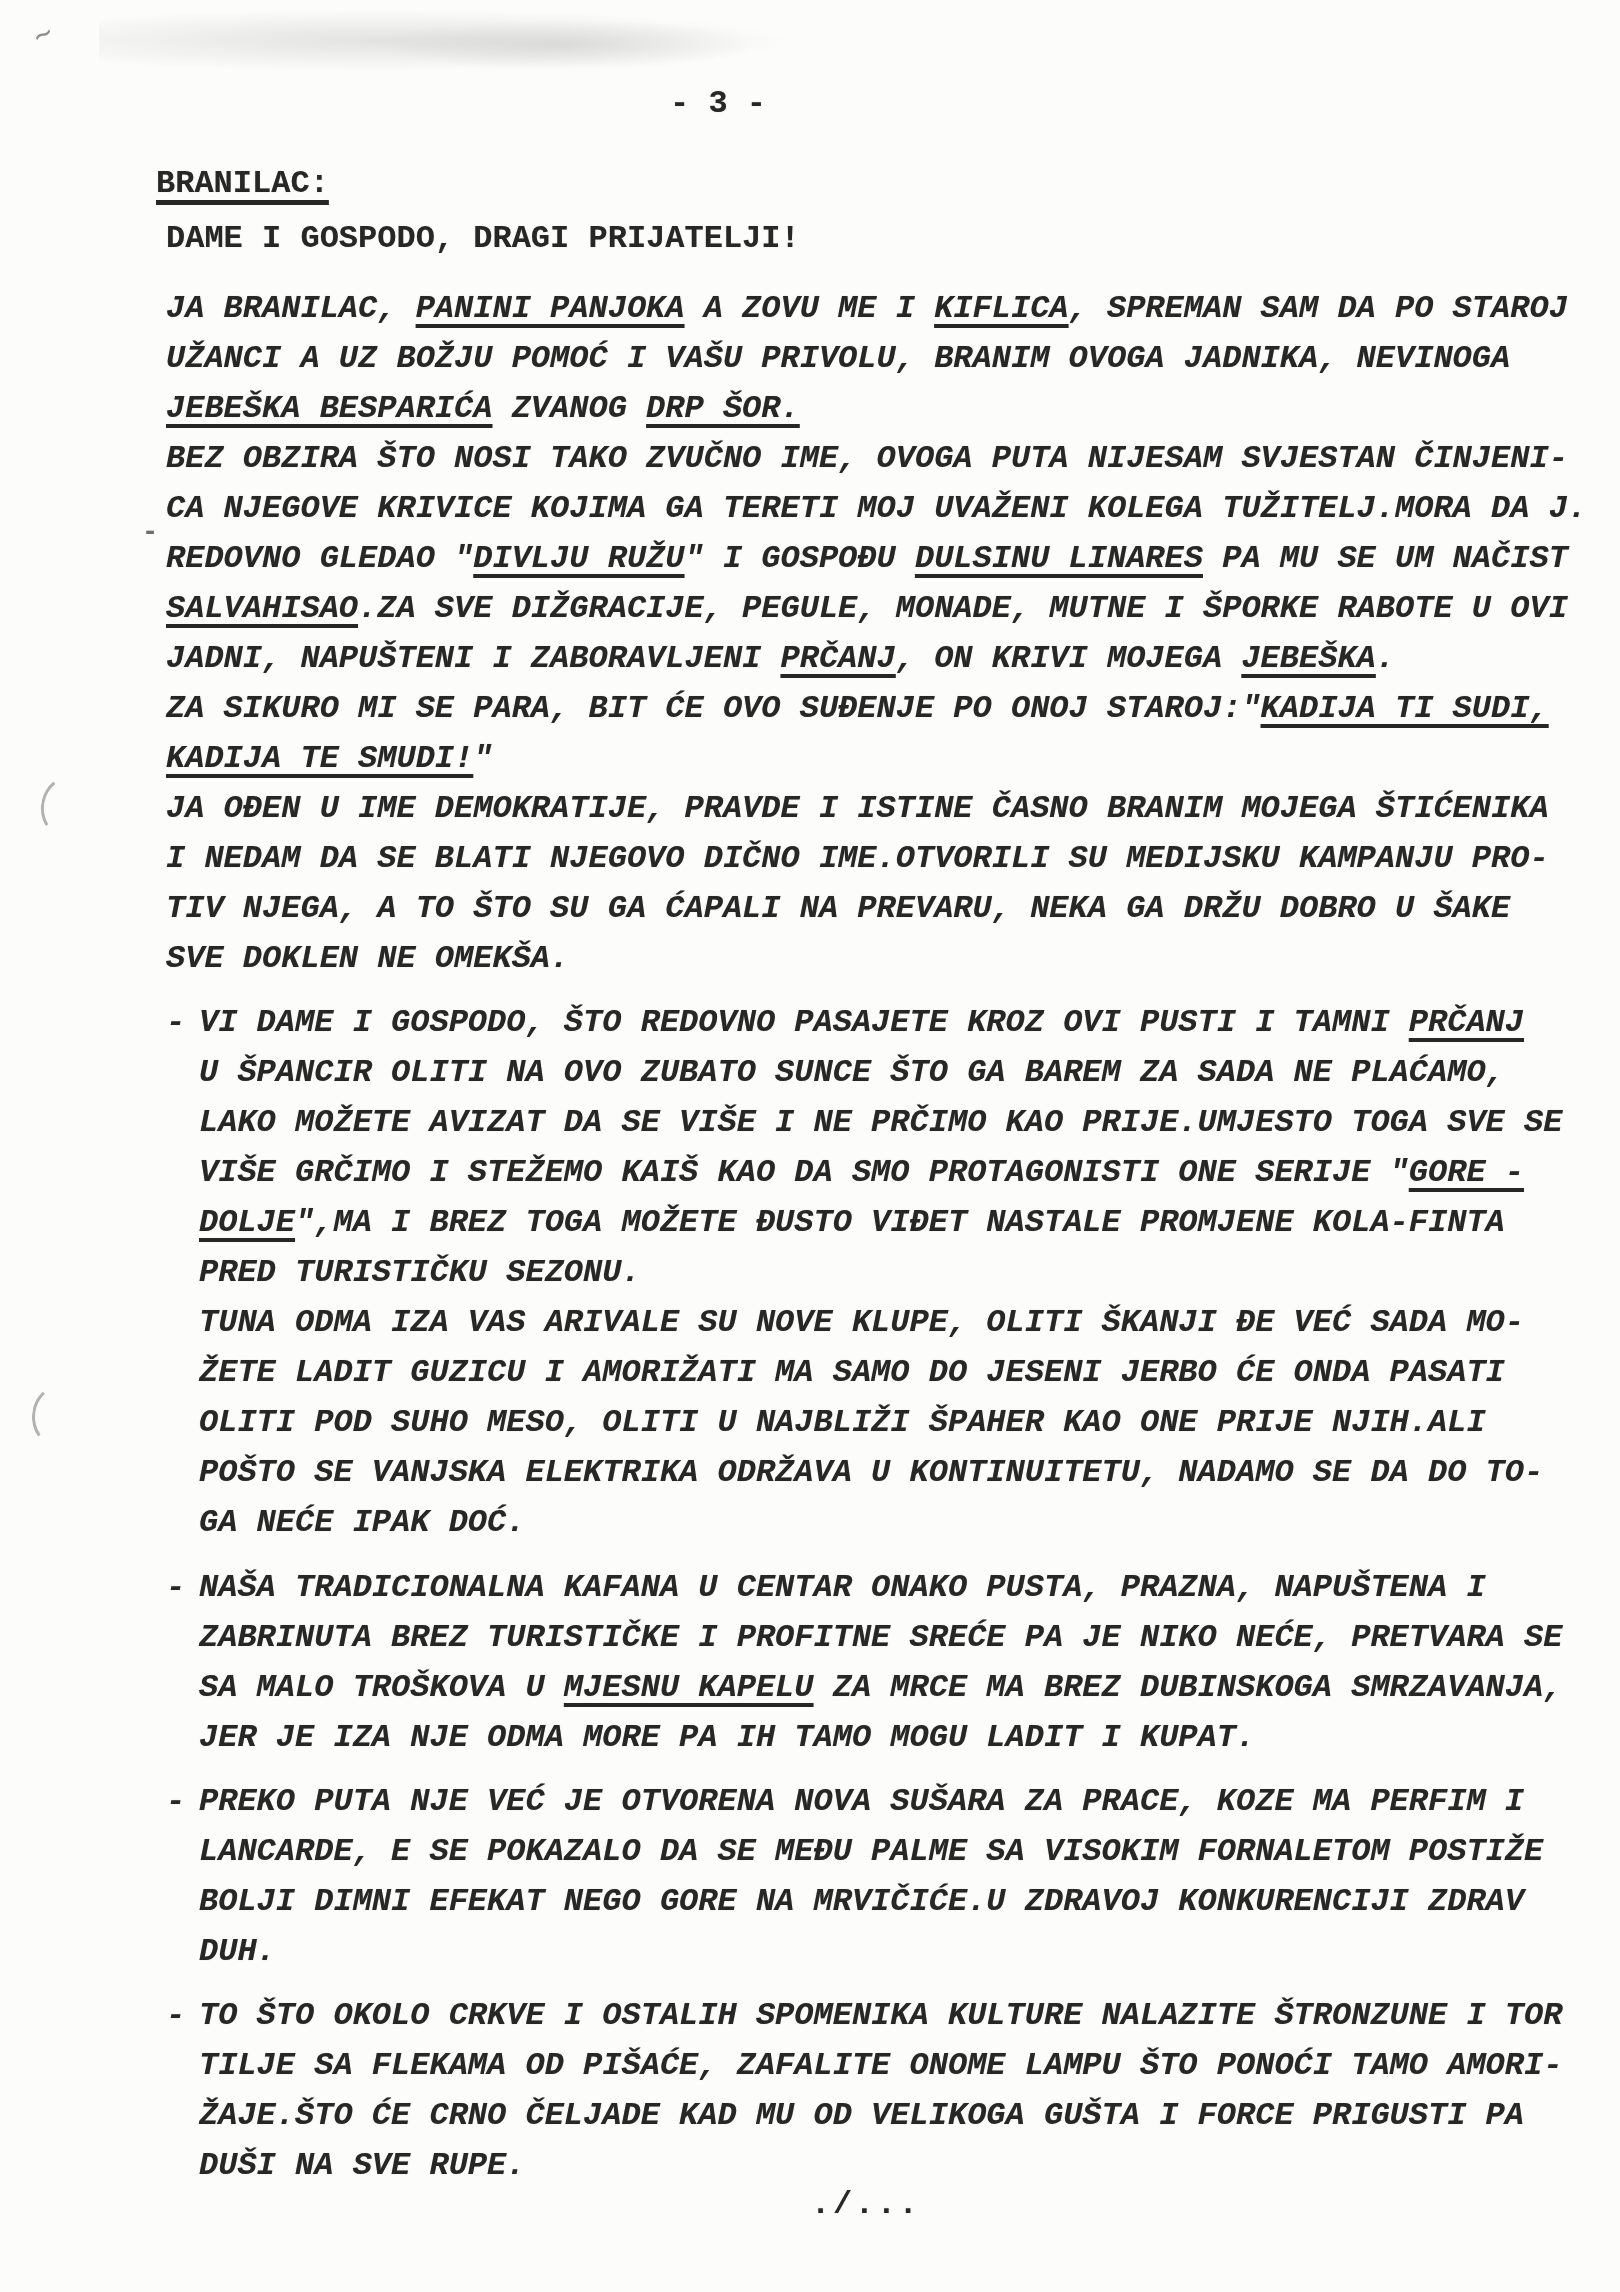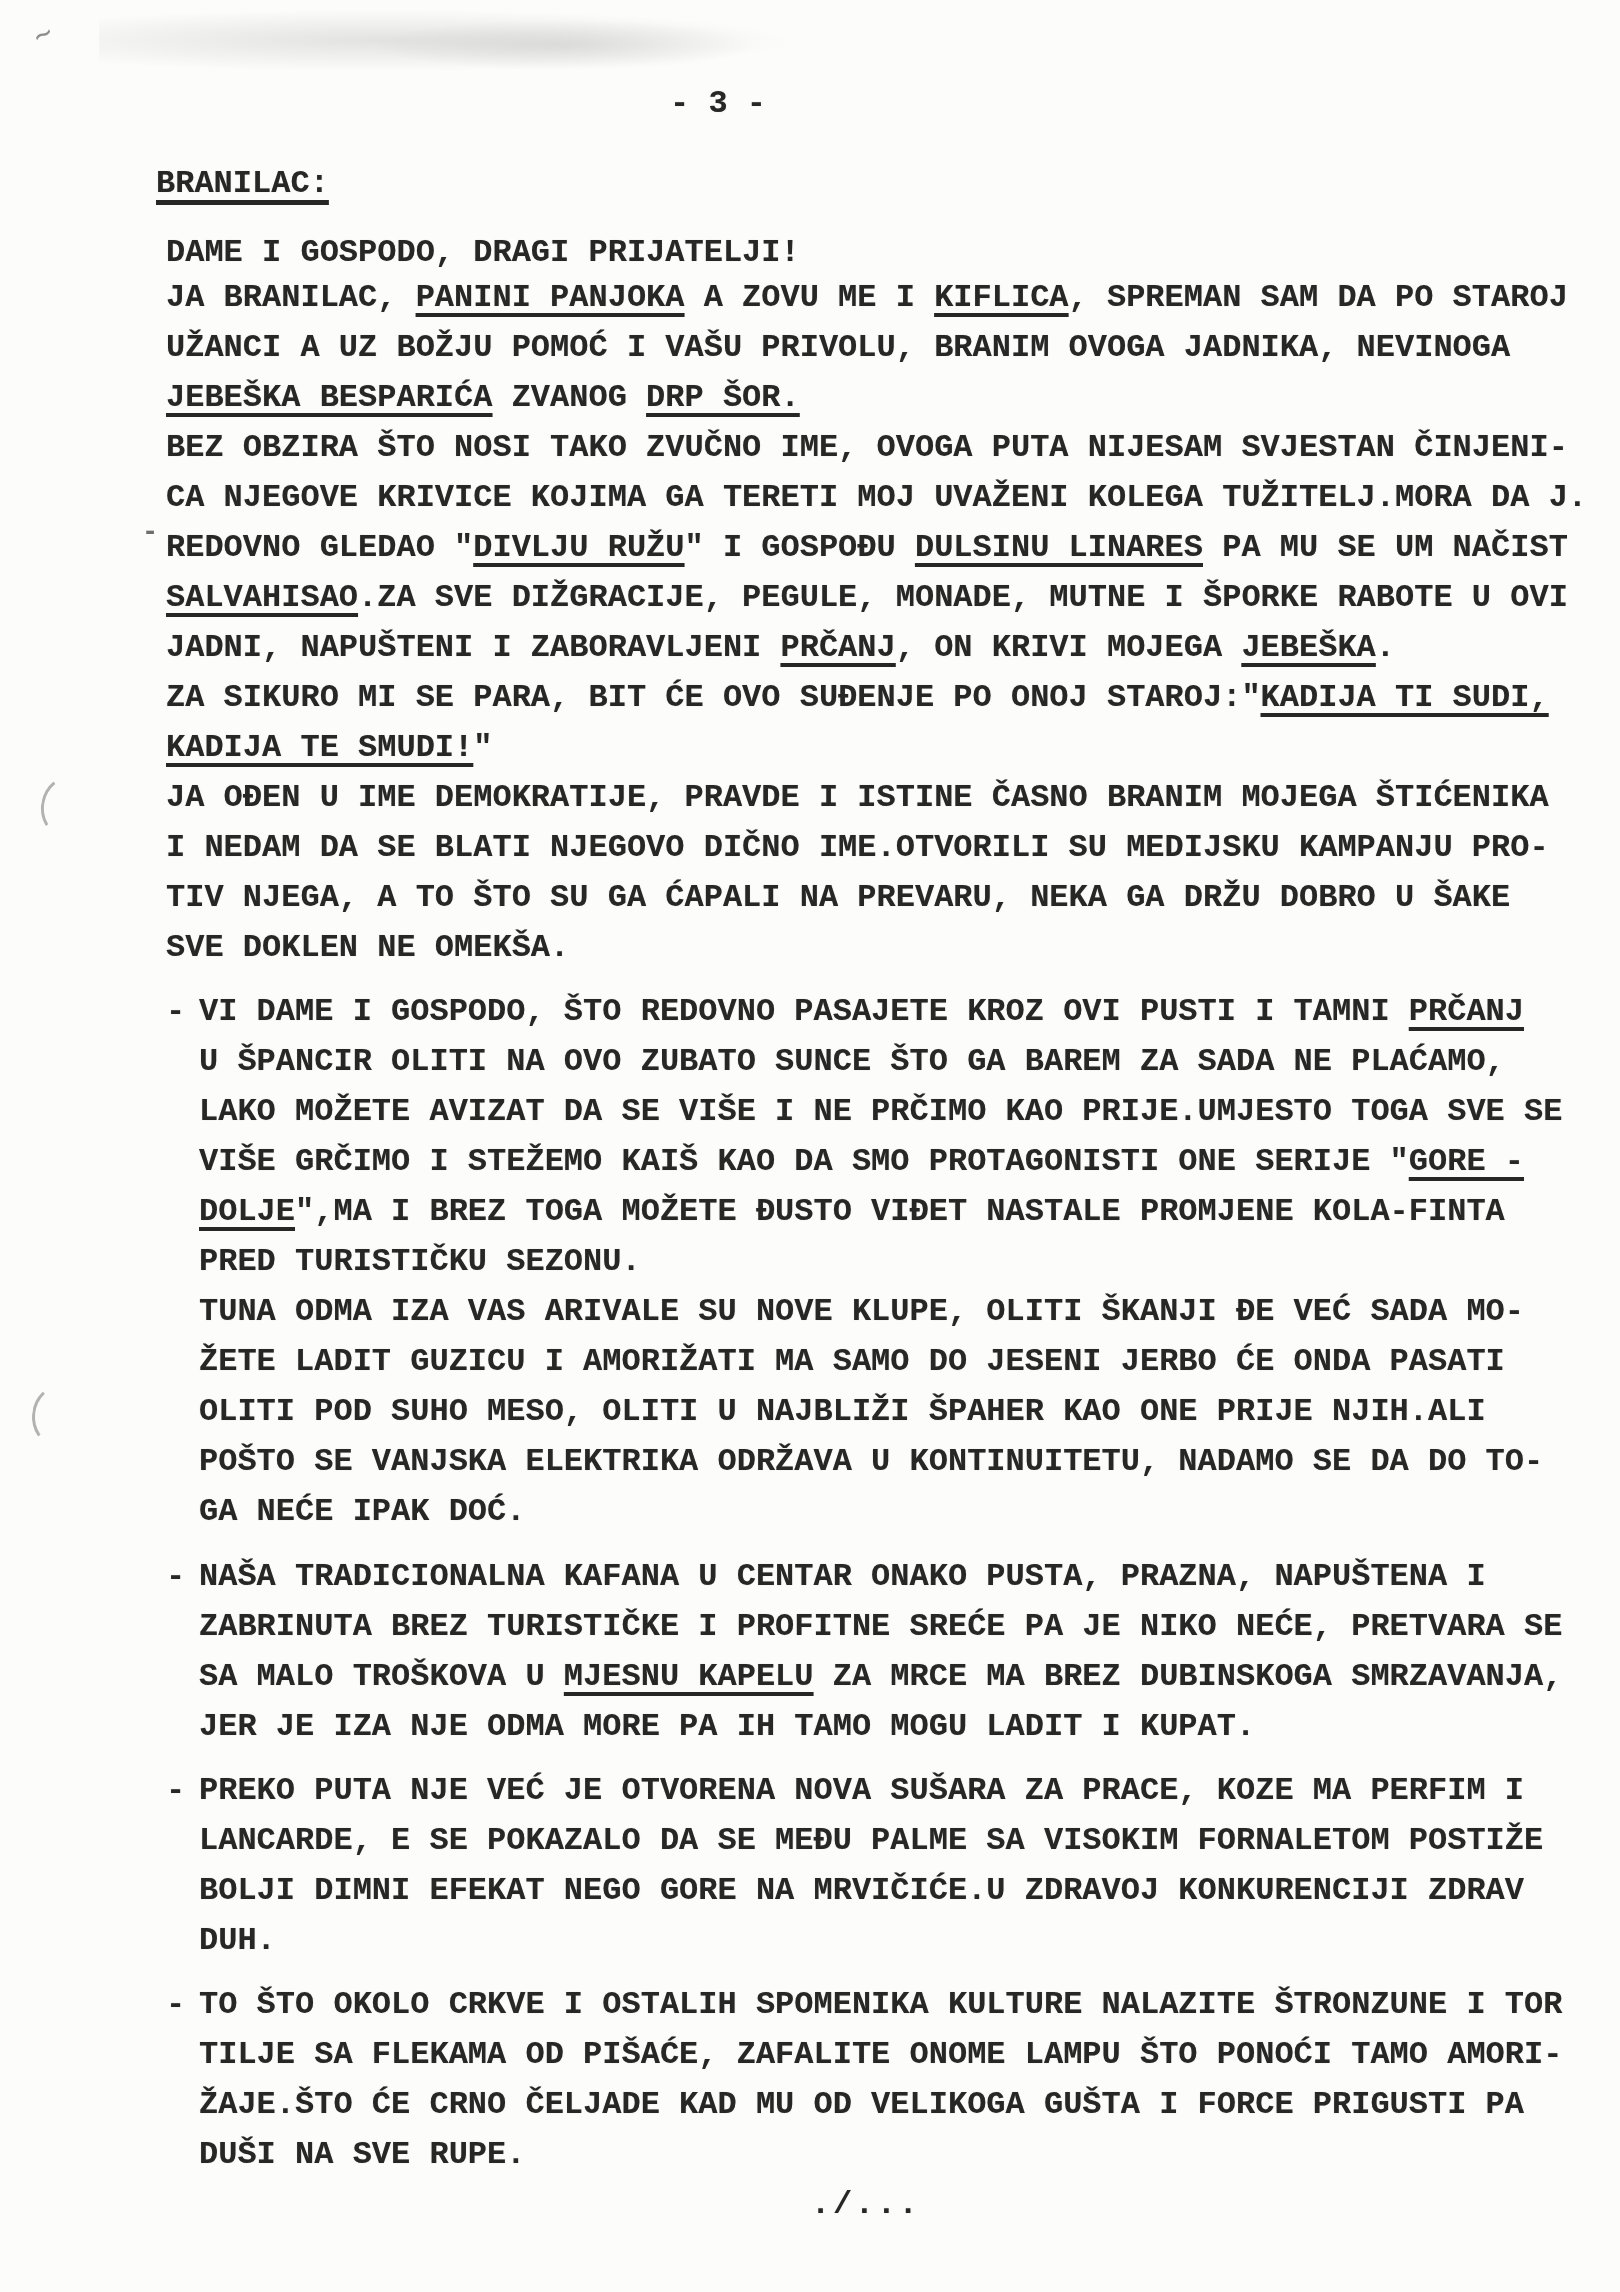--- a/index.html
+++ b/index.html
@@ -24,22 +24,22 @@
     white-space:pre;
     text-shadow:0 0 0.9px rgba(40,40,40,.35);
   }
   .page-number{position:absolute;left:670px;top:79px;}
   .heading{
     position:absolute;left:156px;top:159px;
     text-decoration:underline;
     text-decoration-thickness:4.5px;
     text-underline-offset:8px;
   }
-  .salutation{position:absolute;left:166px;top:228px;}
-  .body-text{position:absolute;left:166px;top:273px;width:1442px;}
+  .salutation{position:absolute;left:166px;top:214px;}
+  .body-text{position:absolute;left:166px;top:284px;width:1442px;font-style:italic;}
   .block{margin:0;}
   .block.bullet{margin-top:14.3px;padding-left:33px;position:relative;}
   .block .dash{position:absolute;left:0;top:0;line-height:50px;}
   .line{height:50px;}
   .u{
     text-decoration:underline;
     text-decoration-thickness:3.6px;
     text-underline-offset:7.2px;
   }
   .footer-mark{position:absolute;left:811px;top:2180px;letter-spacing:2.7px;}

